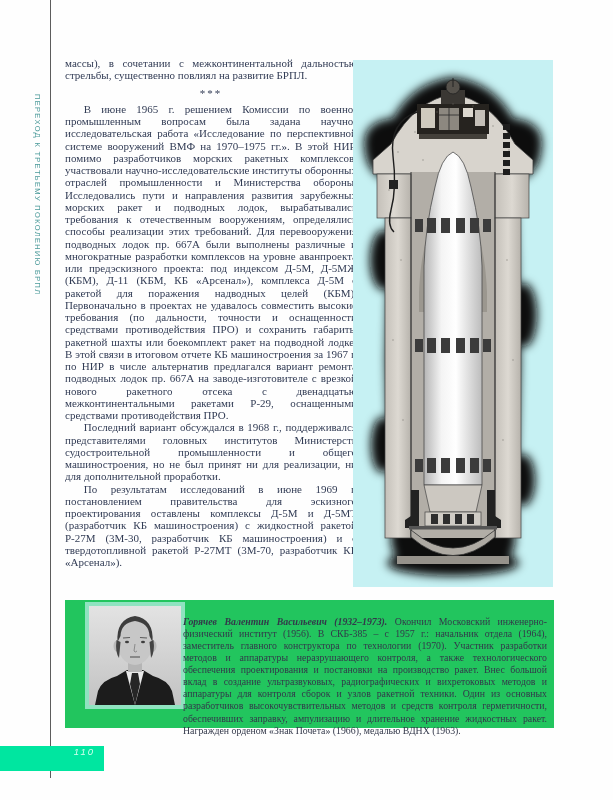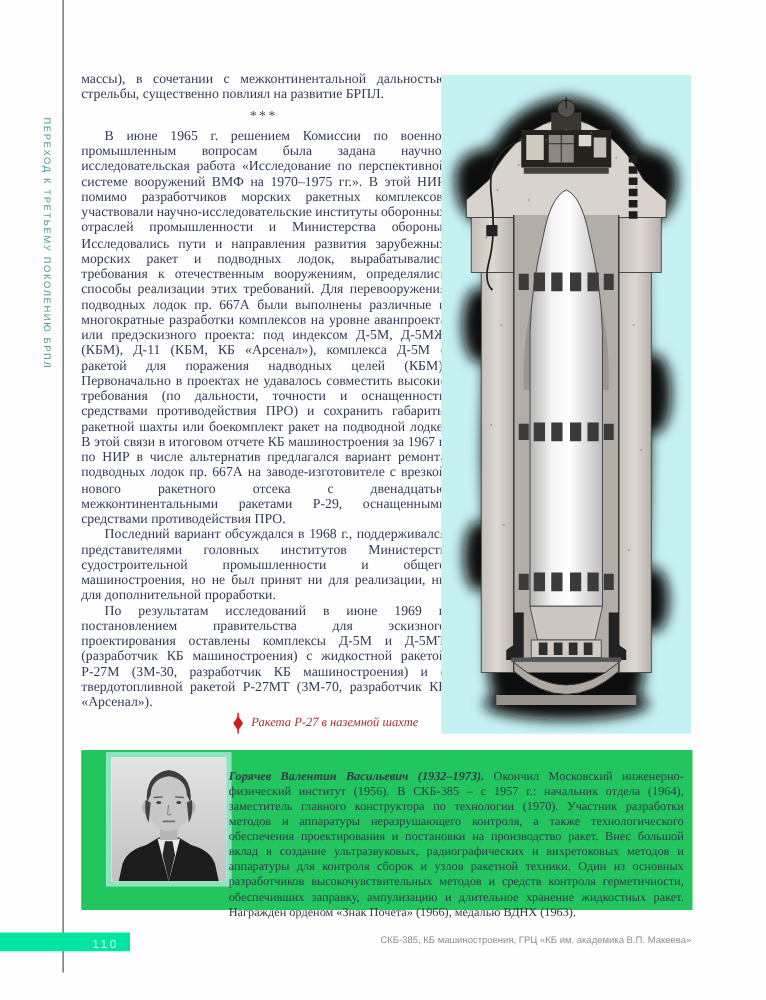--- a/index.html
+++ b/index.html
@@ -36,23 +36,23 @@
     border:4px solid #8fe3c0; background:#fff;
   }
   .photo-frame svg { display:block; }
   .bio-text {
     position:absolute; left:118px; top:6px; width:364px;
     font-size:9.8px; line-height:12.1px; text-align:justify; color:#33384a;
   }
   .bio-name { font-weight:bold; font-style:italic; }
   .bio-name::after { content:" "; }
   .footer-bar {
-    position:absolute; left:0; top:746px; width:104px; height:15px; background:#00e6a0;
-    display:flex; justify-content:flex-end; align-items:flex-end;
-    padding-right:9px; box-sizing:border-box;
+    position:absolute; left:0; top:746px; width:104px; height:25px; background:#00e6a0;
+    display:flex; justify-content:flex-end; align-items:flex-start;
+    padding-right:9px; box-sizing:border-box;font-style:italic;
   }
   .page-number {
     font-family:"Liberation Sans", sans-serif; font-size:9.5px; letter-spacing:2px; color:#d2ffee;
   }
   .footer-text {
     position:absolute; right:60px; top:747px;
     font-family:"Liberation Sans", sans-serif; font-size:7.6px; color:#8e8e8e; white-space:nowrap;
   }
 </style>
 </head>
@@ -187,27 +187,20 @@
         <circle cx="50" cy="360" r="0.8"></circle>
           <circle cx="154" cy="200" r="0.8"></circle>
           <circle cx="160" cy="300" r="0.8"></circle>
         <circle cx="150" cy="380" r="0.8"></circle>
           <circle cx="100" cy="44" r="0.8"></circle>
           <circle cx="70" cy="100" r="0.8"></circle>
       </g>
     </svg>
   </div>
 
-  <div class="figure-caption">
-    <svg width="9" height="17" viewBox="0 0 9 17" xmlns="http://www.w3.org/2000/svg">
-      <line x1="4.5" y1="0" x2="4.5" y2="17" stroke="#cf2020" stroke-width="1.2"></line>
-      <polygon points="4.5,2.5 8.4,8.5 4.5,14.5 0.6,8.5" fill="#cf2020"></polygon>
-    </svg>
-    <span class="caption-text">Ракета Р-27 в наземной шахте</span>
-  </div>
 
   <div class="bio-box">
     <div class="photo-frame">
       <svg width="92" height="99" viewBox="0 0 92 99" xmlns="http://www.w3.org/2000/svg">
         <defs>
           <linearGradient id="pbg" x1="0" y1="0" x2="0" y2="1">
             <stop offset="0" stop-color="#e3e3e3"></stop>
             <stop offset="1" stop-color="#c2c2c2"></stop>
           </linearGradient>
         </defs>
@@ -239,15 +232,14 @@
       </svg>
     </div>
     <p class="bio-text">
       <span class="bio-name">Горячев Валентин Васильевич (1932–1973).</span><span>Окончил Московский инженерно-физический институт (1956). В СКБ-385 – с 1957 г.: начальник отдела (1964), заместитель главного конструктора по технологии (1970). Участник разработки методов и аппаратуры неразрушающего контроля, а также технологического обеспечения проектирования и постановки на производство ракет. Внес большой вклад в создание ультразвуковых, радиографических и вихретоковых методов и аппаратуры для контроля сборок и узлов ракетной техники. Один из основных разработчиков высокочувствительных методов и средств контроля герметичности, обеспечивших заправку, ампулизацию и длительное хранение жидкостных ракет. Награжден орденом «Знак Почета» (1966), медалью ВДНХ (1963).</span>
     </p>
   </div>
 
   <div class="footer-bar">
     <span class="page-number">110</span>
   </div>
-  <div class="footer-text">СКБ-385, КБ машиностроения, ГРЦ «КБ им. академика В.П. Макеева»</div>
 
 </div>
 
 </body></html>

